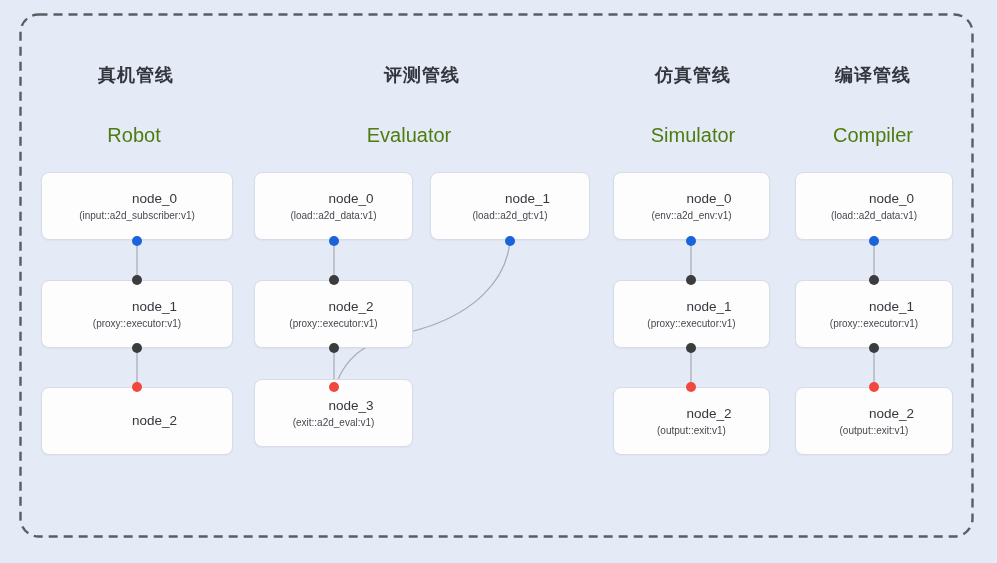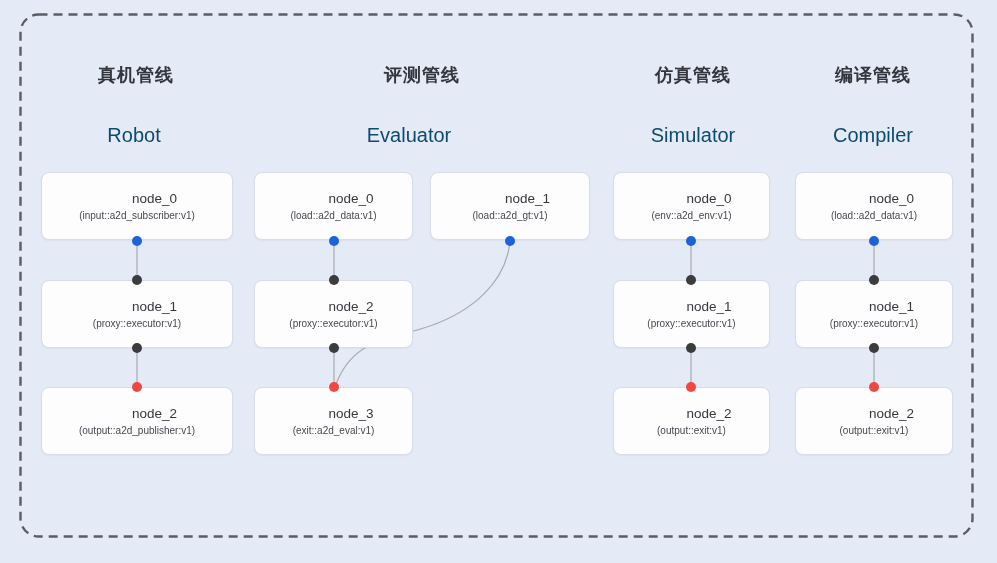--- a/index.html
+++ b/index.html
@@ -29,21 +29,21 @@
     top: 63px;
     font-size: 18px;
     font-weight: 700;
     color: #33363c;
     letter-spacing: 1px;
   }
   .hdr.en {
     top: 124px;
     font-size: 20px;
     font-weight: 400;
-    color: #0c4a6e;
+    color: #4d7c0f;
   }
 
   .node {
     position: absolute;
     height: 68px;
     background: #fdfdfe;
     border: 1px solid #d8dce5;
     border-radius: 8px;
     box-shadow: 0 1px 2px rgba(80, 90, 120, 0.06);
     display: flex;
@@ -116,36 +116,35 @@
   <div class="node" style="left:41px;top:172px;width:192px">
     <div class="nt">node_0</div>
     <div class="ns">(input::a2d_subscriber:v1)</div>
   </div>
   <div class="node" style="left:41px;top:280px;width:192px">
     <div class="nt">node_1</div>
     <div class="ns">(proxy::executor:v1)</div>
   </div>
   <div class="node" style="left:41px;top:387px;width:192px">
     <div class="nt">node_2</div>
-    <div class="ns">(output::a2d_publisher:v1)</div>
   </div>
 
   <div class="node" style="left:254px;top:172px;width:159px">
     <div class="nt">node_0</div>
     <div class="ns">(load::a2d_data:v1)</div>
   </div>
   <div class="node" style="left:430px;top:172px;width:160px">
     <div class="nt">node_1</div>
     <div class="ns">(load::a2d_gt:v1)</div>
   </div>
   <div class="node" style="left:254px;top:280px;width:159px">
     <div class="nt">node_2</div>
     <div class="ns">(proxy::executor:v1)</div>
   </div>
-  <div class="node" style="left:254px;top:387px;width:159px">
+  <div class="node" style="left:254px;top:379px;width:159px">
     <div class="nt">node_3</div>
     <div class="ns">(exit::a2d_eval:v1)</div>
   </div>
 
   <div class="node" style="left:613px;top:172px;width:157px">
     <div class="nt">node_0</div>
     <div class="ns">(env::a2d_env:v1)</div>
   </div>
   <div class="node" style="left:613px;top:280px;width:157px">
     <div class="nt">node_1</div>

